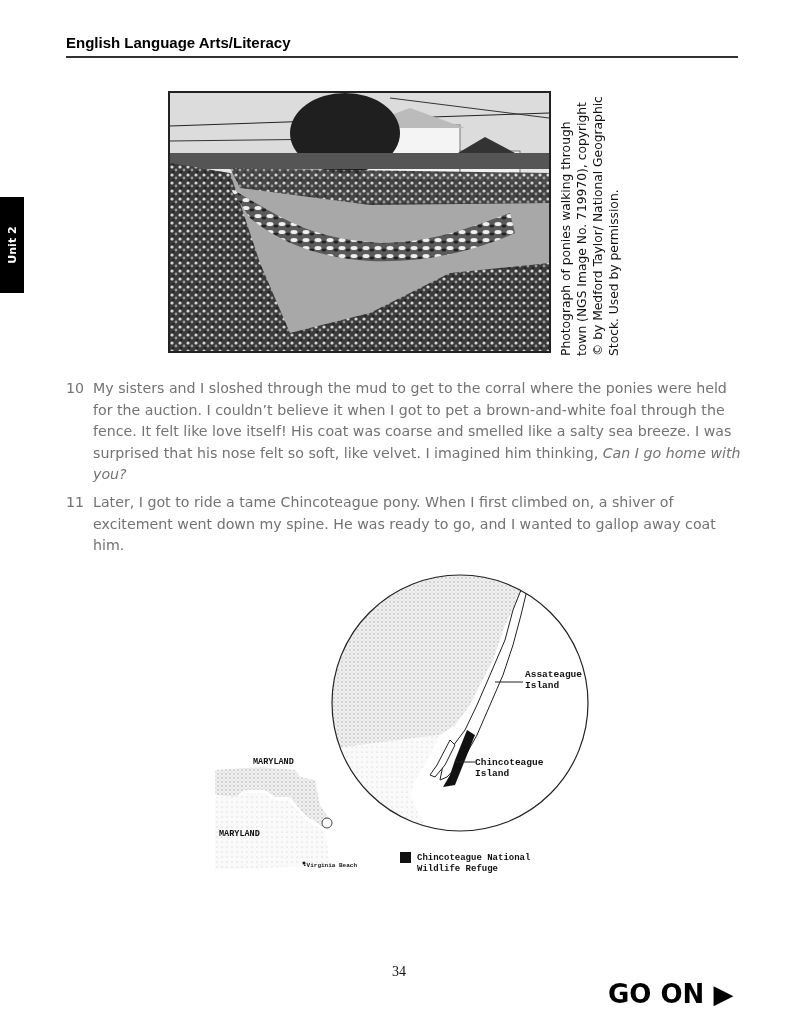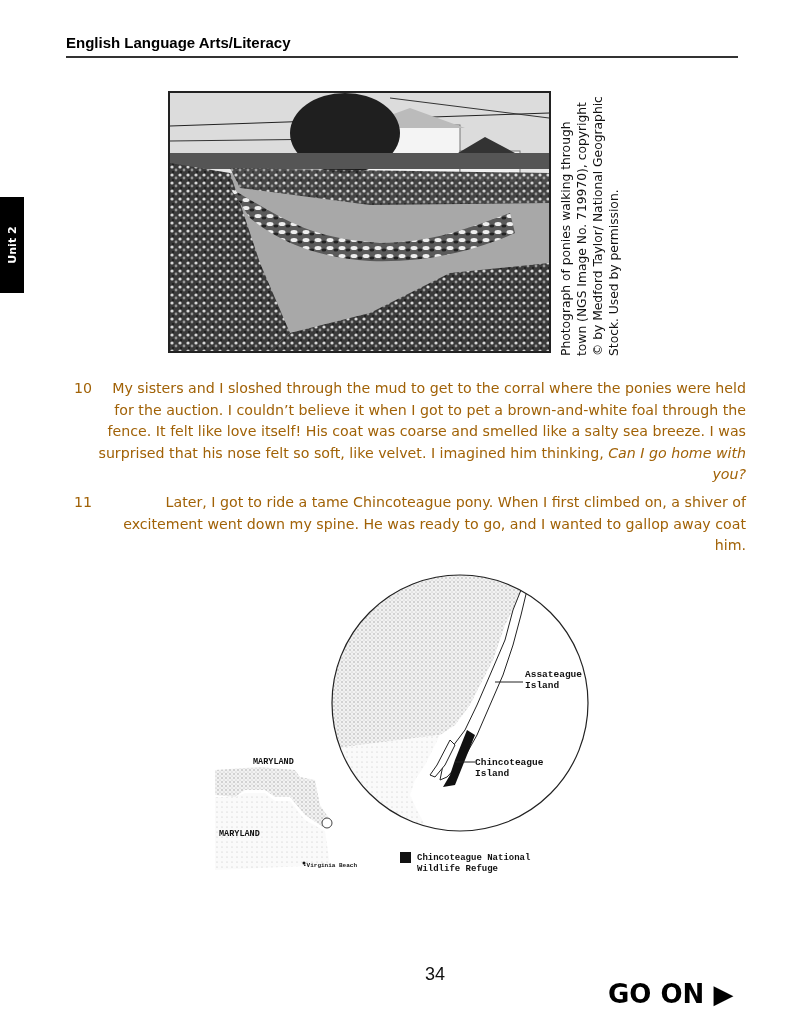--- a/index.html
+++ b/index.html
@@ -4,36 +4,36 @@
 <style>
   html, body { margin: 0; padding: 0; background: #ffffff; }
   body { width: 792px; height: 1016px; position: relative; overflow: hidden; font-family: "DejaVu Sans", sans-serif; color: #111; }
   .header-title { position: absolute; left: 66px; top: 34px; font-family: "Liberation Sans", sans-serif; font-weight: bold; font-size: 15px; color: #000; }
   .header-rule { position: absolute; left: 66px; top: 56px; width: 672px; height: 2px; background: #333; }
   .unit-tab { position: absolute; left: 0; top: 197px; width: 24px; height: 96px; background: #000; }
   .unit-tab span { position: absolute; left: 50%; top: 50%; transform: translate(-50%,-50%) rotate(-90deg); color: #fff; font-family: "DejaVu Sans", sans-serif; font-weight: bold; font-size: 11px; white-space: nowrap; }
   .photo { position: absolute; left: 168px; top: 91px; width: 383px; height: 262px; border: 2px solid #222; box-sizing: border-box; overflow: hidden; background: #888; }
   .photo svg { display: block; }
   .caption { position: absolute; left: 558px; top: 356px; width: 262px; transform-origin: 0 0; transform: rotate(-90deg); font-family: "DejaVu Sans", sans-serif; font-size: 12.3px; line-height: 16px; color: #111; }
-  .para { position: absolute; left: 66px; width: 680px; font-family: "DejaVu Sans", sans-serif; font-size: 14.2px; line-height: 21.5px; color: #a16207; text-align: right; }
+  .para { position: absolute; left: 66px; width: 680px; font-family: "DejaVu Sans", sans-serif; font-size: 14.2px; line-height: 21.5px; color: #737373; }
   .para .num { position: absolute; left: 0; top: 0; width: 26px; }
   .para .txt { margin-left: 27px; display: block; }
   .para i { font-style: italic; }
   .p10 { top: 378px; }
   .p11 { top: 492px; }
   .map { position: absolute; left: 205px; top: 565px; width: 400px; height: 320px; }
   .map-label { position: absolute; font-family: Liberation Mono, monospace; font-weight: bold; font-size: 9.5px; line-height: 11px; color: #111; }
   .lbl-assateague { left: 320px; top: 104px; }
   .lbl-chinco { left: 270px; top: 192px; }
   .lbl-maryland { left: 48px; top: 192px; font-size: 8.5px; }
   .lbl-virginia { left: 14px; top: 264px; font-size: 8.5px; }
   .lbl-vabeach { left: 98px; top: 295px; font-size: 6px; }
   .lbl-refuge { left: 212px; top: 288px; font-size: 9px; }
   .legend-box { position: absolute; left: 195px; top: 287px; width: 11px; height: 11px; background: #111; }
-  .page-num { position: absolute; left: 392px; top: 964px; font-family: Liberation Sans, sans-serif; font-size: 18px; color: #111; margin-left: 33px; }
+  .page-num { position: absolute; left: 392px; top: 964px; font-family: Liberation Serif, serif; font-size: 14px; color: #111; }
   .go-on { position: absolute; left: 608px; top: 958px; font-family: "DejaVu Sans", sans-serif; font-weight: bold; font-size: 26px; color: #000; white-space: nowrap; margin-top: 21px; }
 </style>
 </head>
 <body>
 
 <div class="header-title">English Language Arts/Literacy</div>
 <div class="header-rule"></div>
 
 <div class="unit-tab">
   <span>Unit 2</span>

